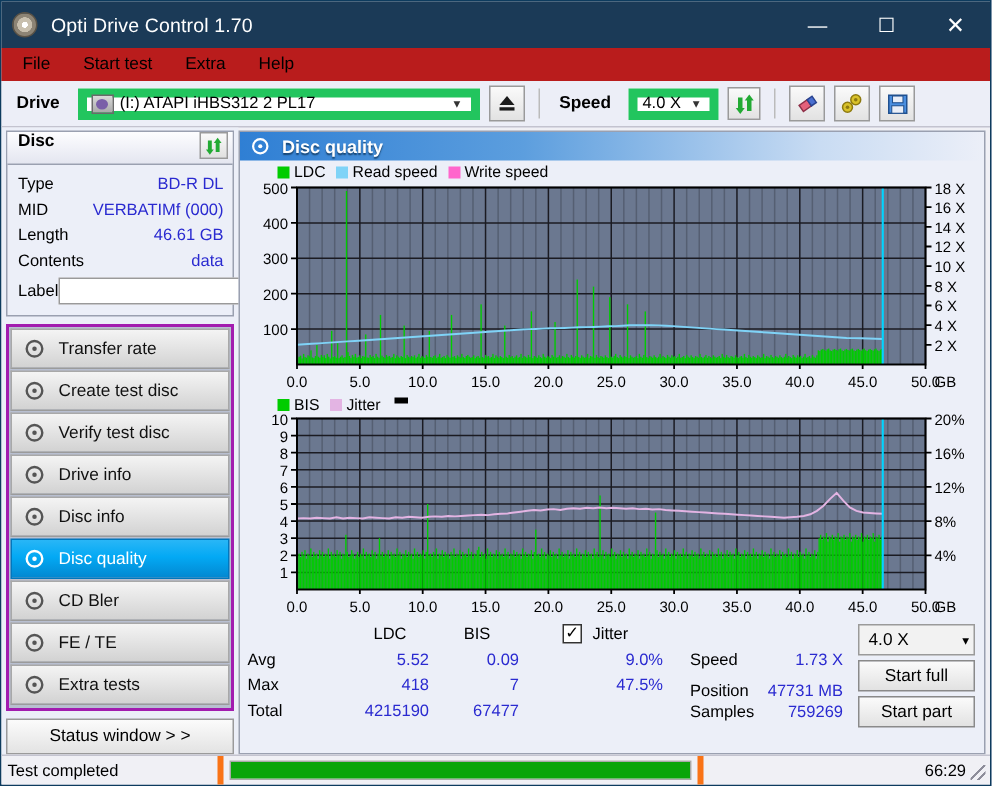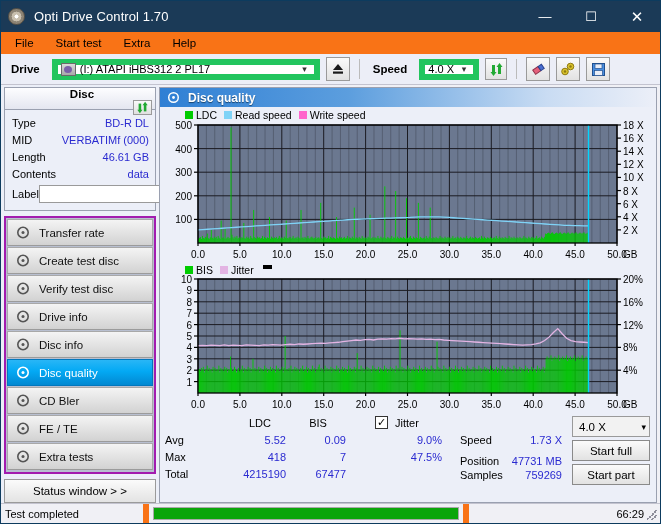--- a/index.html
+++ b/index.html
@@ -30,21 +30,21 @@
     border:1px solid #5a5246;
     flex:0 0 auto;
   }
   .title-text { margin-left:9px; font-size:13px; letter-spacing:.1px; }
   .title-btns { margin-left:auto; display:flex; height:100%; }
   .tbtn { width:46px; height:31px; display:flex; align-items:center; justify-content:center;
           color:#fff; font-size:13px; }
   .tbtn.close-btn { font-size:15px; }
   
   .menubar {
-    height:22px; background:#f97316; display:flex; align-items:center;
+    height:22px; background:#b91c1c; display:flex; align-items:center;
     padding-left:8px; gap:0; flex:0 0 auto; font-size:11.5px; color:#000;
   }
   .menuitem { padding:2px 10px 2px 6px; margin-right:6px; }
   
   .drivebar {
     height:31px; background:#eceef7; display:flex; align-items:center;
     padding:0 6px; flex:0 0 auto; gap:6px;
     border-bottom:1px solid #c3c3cf;
   }
   .drivebar .lbl { font-weight:bold; font-size:11.5px; padding:0 6px 0 4px; }
@@ -72,23 +72,22 @@
   
   .body { display:flex; flex:1 1 auto; min-height:0; }
   
   .sidebar { width:158px; flex:0 0 158px; display:flex; flex-direction:column;
              background:#eceff8; padding:2px 3px 0 3px; }
   .panel {
     border:1px solid #9aa0b0; background:#eceff8;
   }
   .panel-head {
     height:22px; background:linear-gradient(#fdfdff,#e4e6f0);
-    display:flex; align-items:center; padding:0 3px 0 7px;
+    display:flex; padding:0 3px 0 7px;
     border-bottom:1px solid #9aa0b0;
-    flex-direction:column;
   }
   .panel-head .t { font-weight:bold; font-size:11.5px; }
   .panel-head .hb { margin-left:auto; width:19px;height:18px; border:1px solid #9a9a9a;
      background:linear-gradient(#fafafa,#e0e0e0); display:flex;align-items:center;justify-content:center;}
   .disc-rows { padding:5px 6px 6px 7px; }
   .drow { display:flex; align-items:center; height:15px; margin-bottom:2px; }
   .drow .k { color:#000; font-size:11px; }
   .drow .v { margin-left:auto; color:#2a2ad0; font-size:11px; }
   .labelrow { display:flex; align-items:center; margin-top:3px; }
   .labelrow .k { width:40px; }
@@ -141,21 +140,21 @@
     display:flex;align-items:center;justify-content:center; font-size:11.5px;
   }
   .scombo { position:absolute; height:21px; background:#f2f2f2; border:1px solid #9a9a9a;
             display:flex;align-items:center; padding:0 3px 0 6px; font-size:11.5px; }
   .scombo .arrow{ margin-left:auto; font-size:9px; }
   
   .statusbar {
     height:20px; flex:0 0 auto; display:flex; align-items:center;
     background:#f0f0f5; border-top:1px solid #c3c3cf; font-size:11px;
   }
-  .sb-cell { height:100%; display:flex; align-items:center; padding:0 4px; border-right:6px solid #f97316; }
+  .sb-cell { height:100%; display:flex; align-items:center; padding:0 4px; border-right:4px solid #f97316; }
   .sb-msg { width:148px; }
   .sb-prog { width:320px; justify-content:flex-start; }
   .progbar { width:100%; height:13px; background:#fff; border:1px solid #a9a9a9; position:relative;}
   .progfill { position:absolute; left:0; top:0; bottom:0; background:#0aa50a; }
   .sb-pct { width:74px; justify-content:flex-end; }
   .sb-time { flex:1 1 auto; justify-content:flex-end; border-right:none; padding-right:16px;}
   .grip { position:absolute; right:3px; bottom:3px; width:10px;height:10px;
     background:
       linear-gradient(135deg, transparent 45%, #8d8d9a 45% 55%, transparent 55%) ,
       linear-gradient(135deg, transparent 70%, #8d8d9a 70% 80%, transparent 80%);

